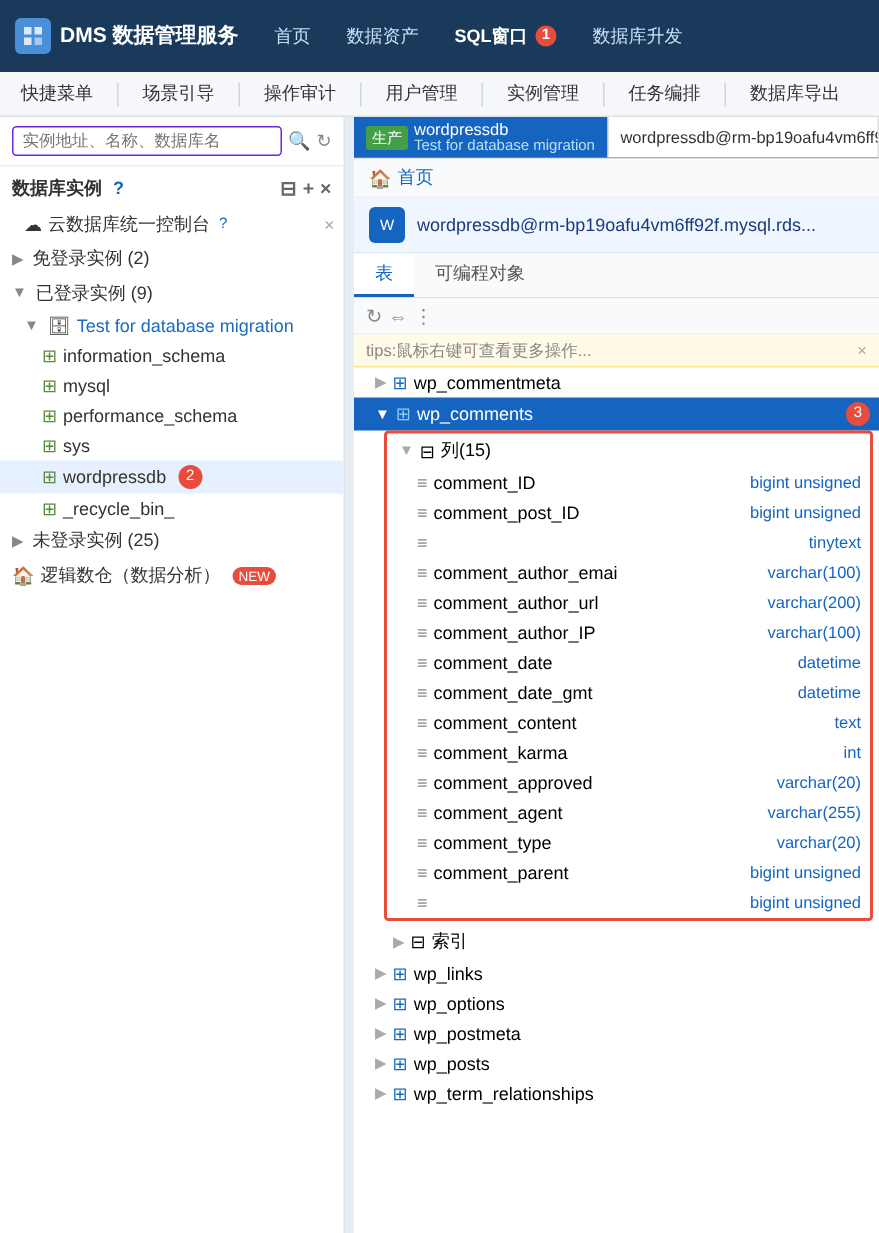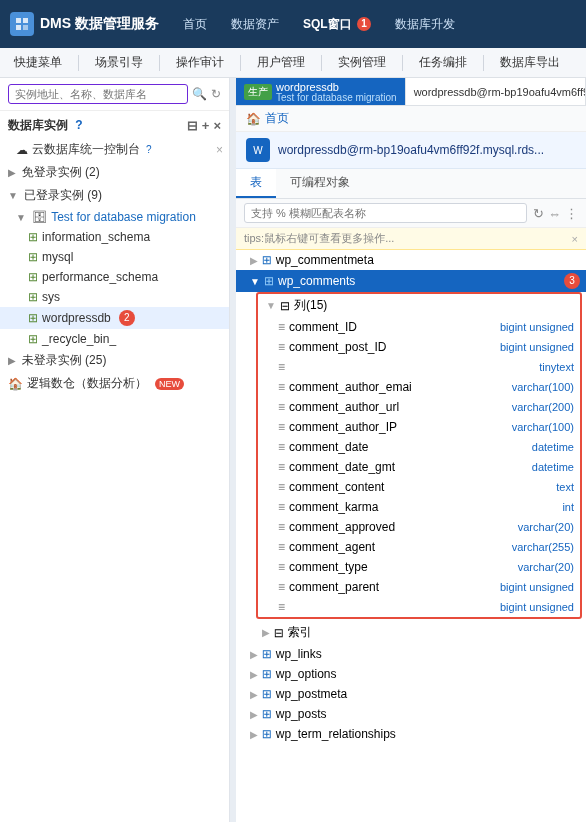--- a/index.html
+++ b/index.html
@@ -532,21 +532,20 @@
       <div class="db-header-icon">W</div>
       <span class="db-header-text">wordpressdb@rm-bp19oafu4vm6ff92f.mysql.rds...</span>
     </div>
 
     <div class="sub-tabs">
       <div class="sub-tab active">表</div>
       <div class="sub-tab">可编程对象</div>
     </div>
 
     <div class="filter-bar">
-      <input class="filter-input" type="text" placeholder="支持 % 模糊匹配表名称" style="">
       <div class="filter-icons">
         <span class="filter-icon">↻</span>
         <span class="filter-icon">⇔</span>
         <span class="filter-icon">⋮</span>
       </div>
     </div>
 
     <div class="tips-bar">
       <span>tips:鼠标右键可查看更多操作...</span>
       <span class="tips-close">×</span>

